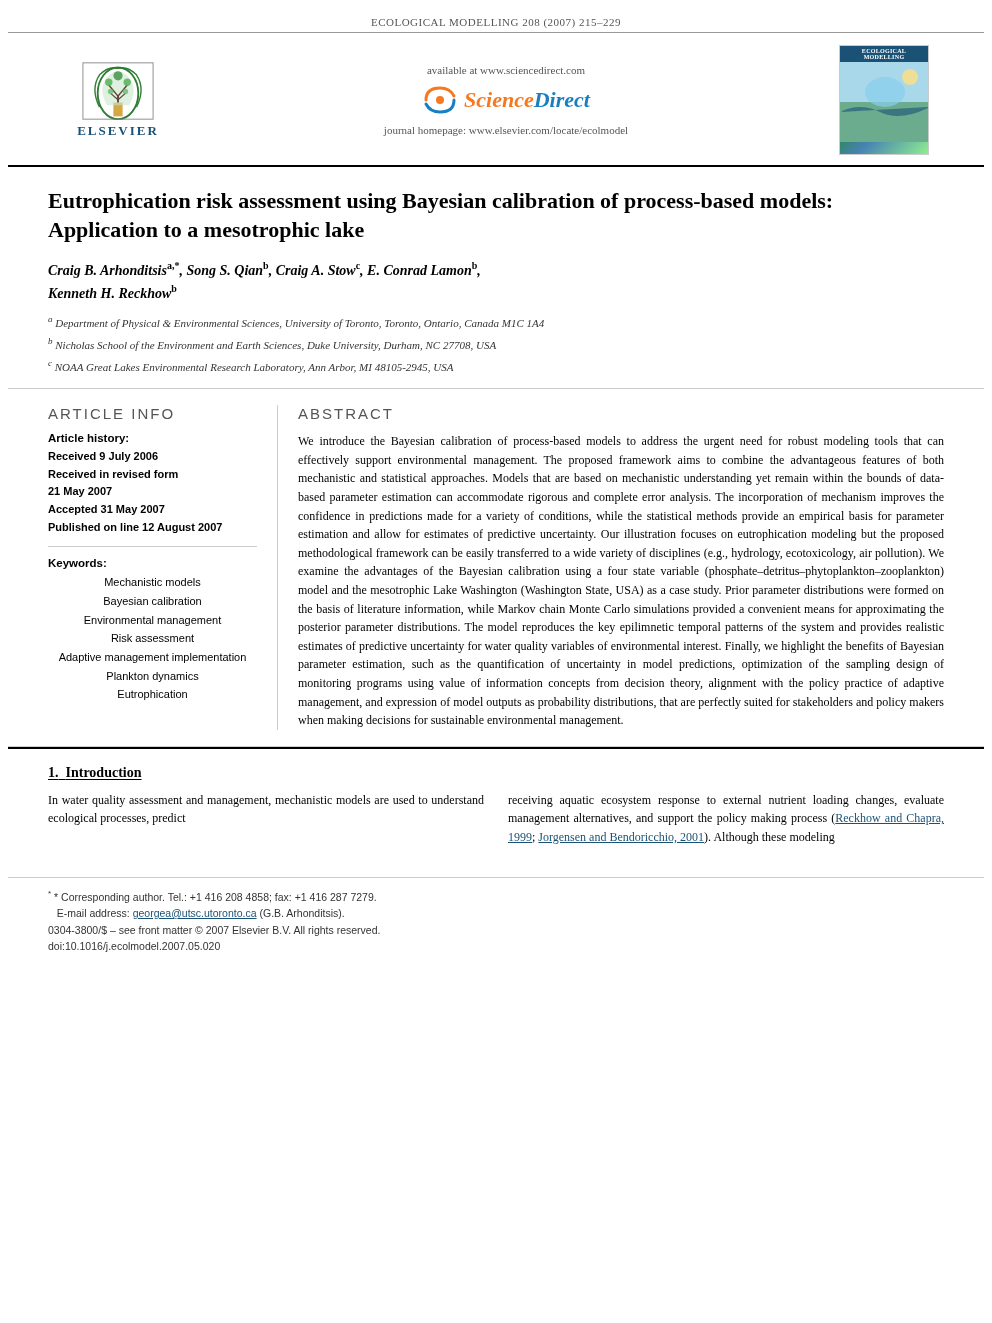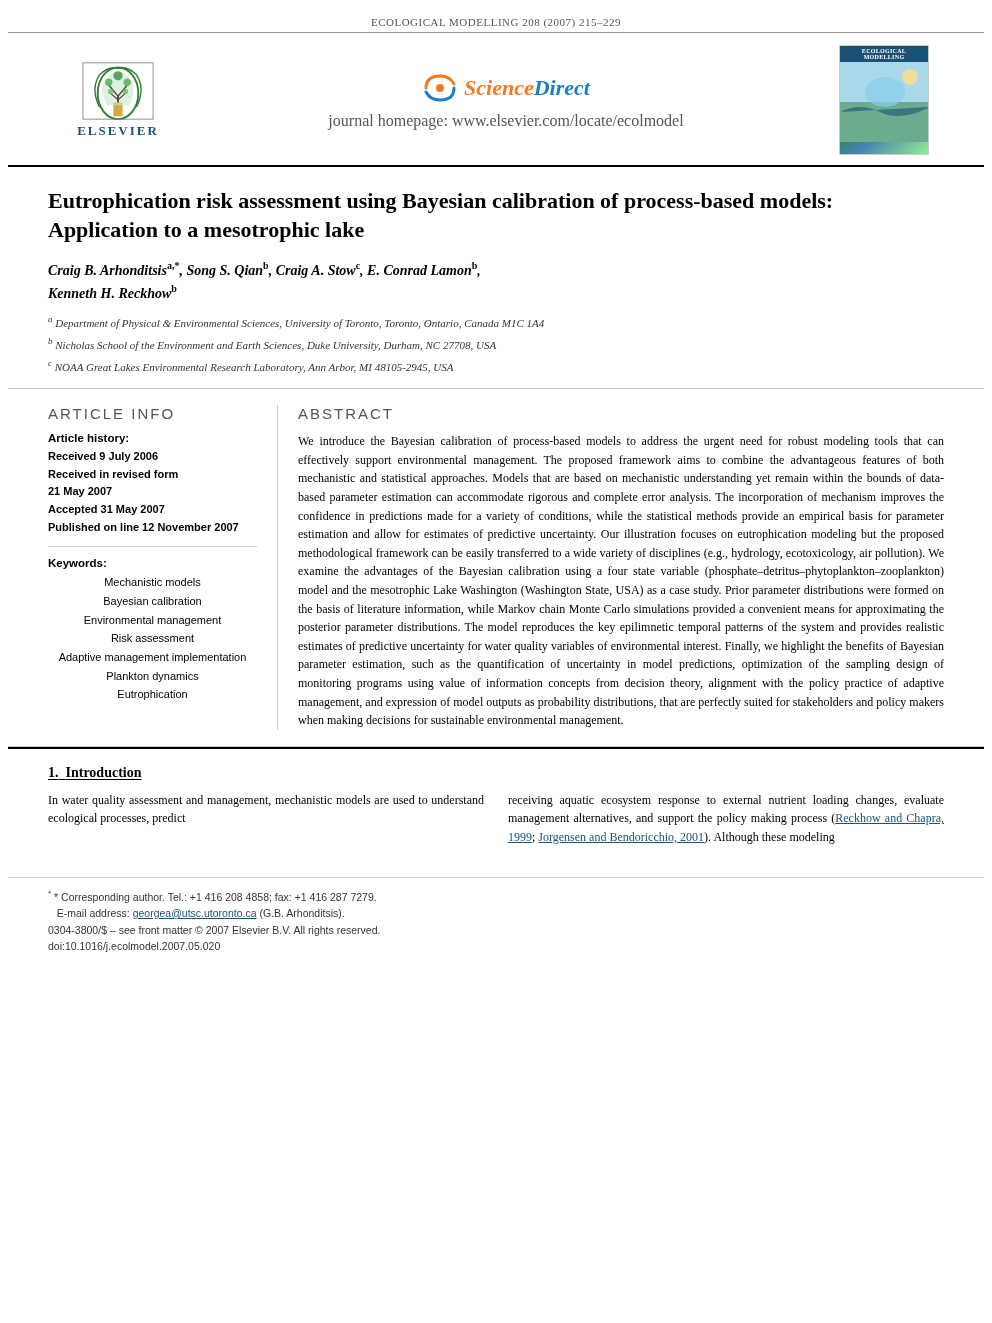--- a/index.html
+++ b/index.html
@@ -91,21 +91,21 @@
       color: #f47920;
       font-style: italic;
       font-weight: bold;
     }
 
     .sd-text span {
       color: #1a7fc1;
     }
 
     .journal-homepage {
-      font-size: 16px;
+      font-size: 11px;
       color: #555;
     }
 
     .header-right {
       width: 120px;
       display: flex;
       flex-direction: column;
       align-items: center;
     }
 
@@ -346,20 +346,21 @@
         <circle cx="32" cy="33" r="3" fill="#66bb6a" opacity="0.8"></circle>
         <circle cx="48" cy="33" r="3" fill="#66bb6a" opacity="0.8"></circle>
         <circle cx="40" cy="16" r="5" fill="#388e3c" opacity="0.8"></circle>
 
         <rect x="2" y="2" width="76" height="61" fill="none" stroke="#888" stroke-width="1"></rect>
       </svg>
       <div class="elsevier-text">ELSEVIER</div>
     </div>
 
     <div class="header-center">
+      <div class="available-text">available at www.sciencedirect.com</div>
       <div class="sciencedirect-logo">
 
         <svg class="sd-icon" viewBox="0 0 36 36" xmlns="http://www.w3.org/2000/svg">
           <path d="M4 18 Q4 6 18 6 Q28 6 32 14" fill="none" stroke="#f47920" stroke-width="3" stroke-linecap="round"></path>
           <path d="M32 18 Q32 30 18 30 Q8 30 4 22" fill="none" stroke="#1a7fc1" stroke-width="3" stroke-linecap="round"></path>
           <circle cx="18" cy="18" r="4" fill="#f47920"></circle>
         </svg>
         <div class="sd-text">
           <span style="color:#f47920">Science</span><span style="color:#1a7fc1">Direct</span>
         </div>
@@ -408,21 +409,21 @@
   <div class="two-col-section">
 
     <div class="left-col">
       <div class="col-heading">ARTICLE INFO</div>
 
       <div class="article-info-label">Article history:</div>
       <div class="article-info-item">Received 9 July 2006</div>
       <div class="article-info-item">Received in revised form</div>
       <div class="article-info-item">21 May 2007</div>
       <div class="article-info-item">Accepted 31 May 2007</div>
-      <div class="article-info-item">Published on line 12 November 2007</div>
+      <div class="article-info-item">Published on line 12 August 2007</div>
 
       <hr class="article-info-divider">
 
       <div class="keywords-section">
         <div class="article-info-label">Keywords:</div>
         <div class="keyword-item">Mechanistic models</div>
         <div class="keyword-item">Bayesian calibration</div>
         <div class="keyword-item">Environmental management</div>
         <div class="keyword-item">Risk assessment</div>
         <div class="keyword-item">Adaptive management implementation</div>

